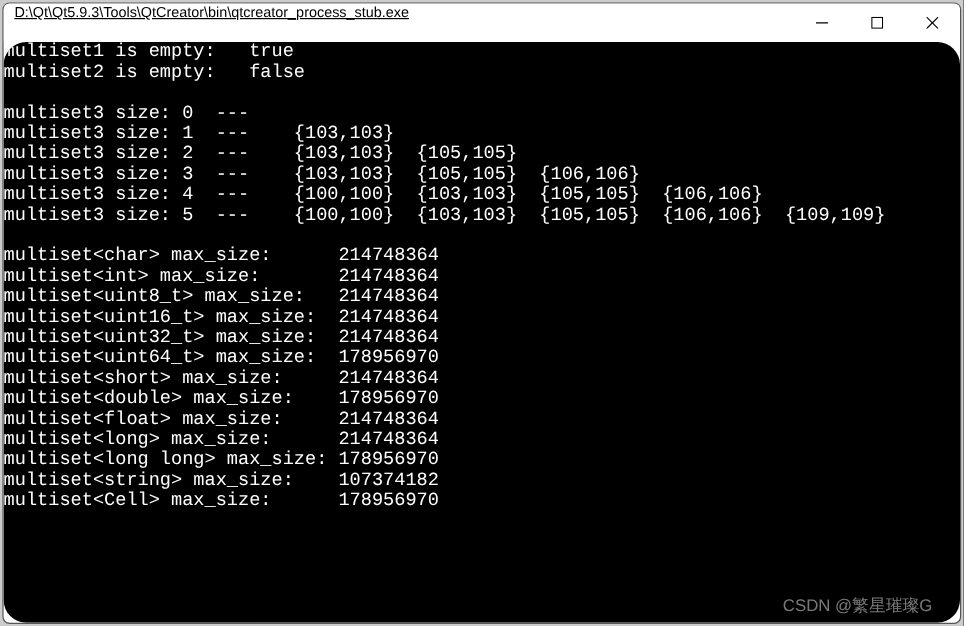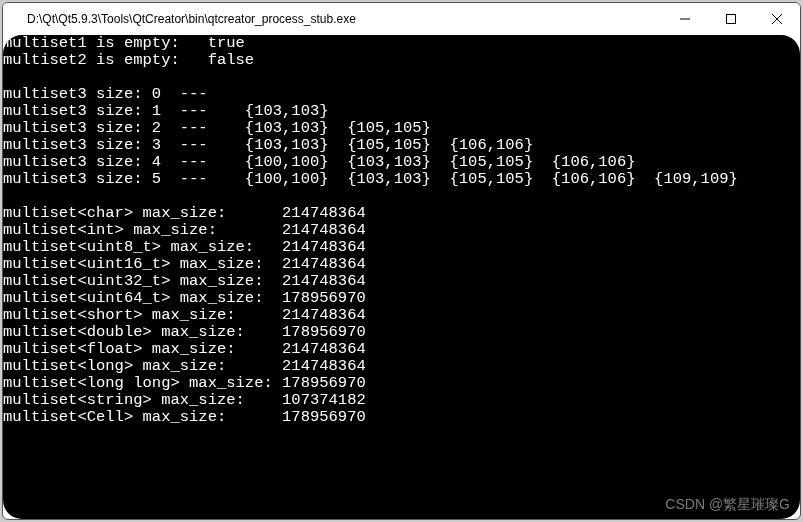--- a/index.html
+++ b/index.html
@@ -19,24 +19,25 @@
     border: 1px solid #555555;
     border-radius: 6px;
     overflow: hidden;
     display: flex;
     flex-direction: column;
   }
   .titlebar {
     height: 32px;
     background: #ffffff;
     display: flex;
-    align-items: center;
-    padding-left: 24px;
+    align-items: flex-start;
+    padding-left: 9px;
     font-size: 12px;
     color: #000;
+    text-decoration: underline;
   }
   .titlebar .title { flex: 1; }
   .win-btns { display: flex; height: 100%; }
   .win-btn {
     width: 46px;
     display: flex;
     align-items: center;
     justify-content: center;
     font-family: "Segoe UI Symbol", sans-serif;
     font-size: 10px;
@@ -52,21 +53,21 @@
     font-size: 15.5px;
     line-height: 17px;
     padding: 0 0 0 0;
     white-space: pre;
     overflow: hidden;
     position: relative;
     border-radius: 19px;
   }
   .watermark {
     position: absolute;
-    right: 10px;
+    right: 23px;
     bottom: 6px;
     color: rgba(220,220,220,0.55);
     font-family: "Microsoft YaHei","Segoe UI",sans-serif;
     font-size: 14px;
     pointer-events: none;
     margin-top: 24px;
   }
 </style>
 </head>
 <body>

